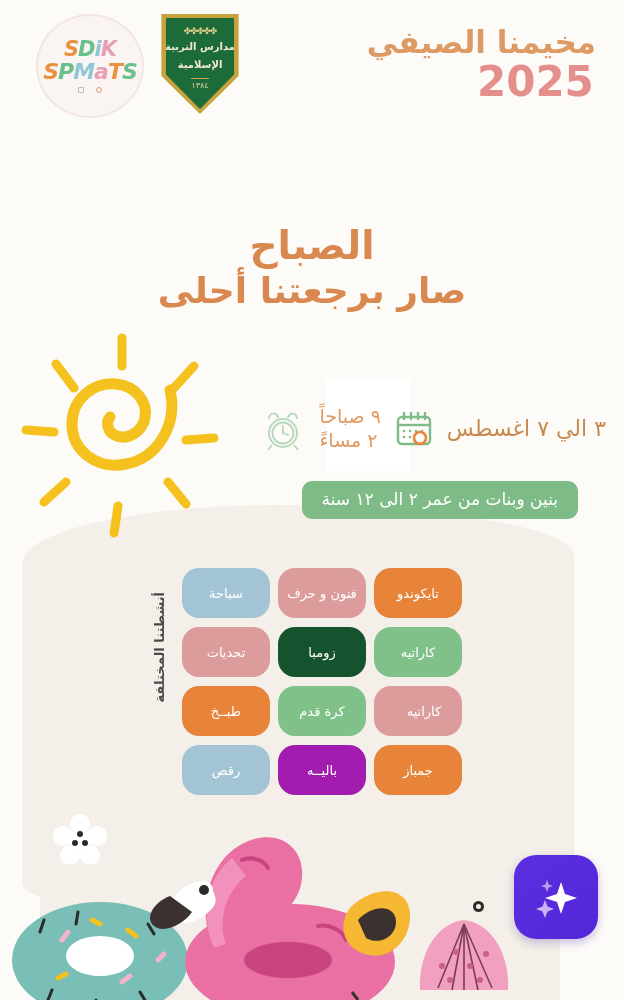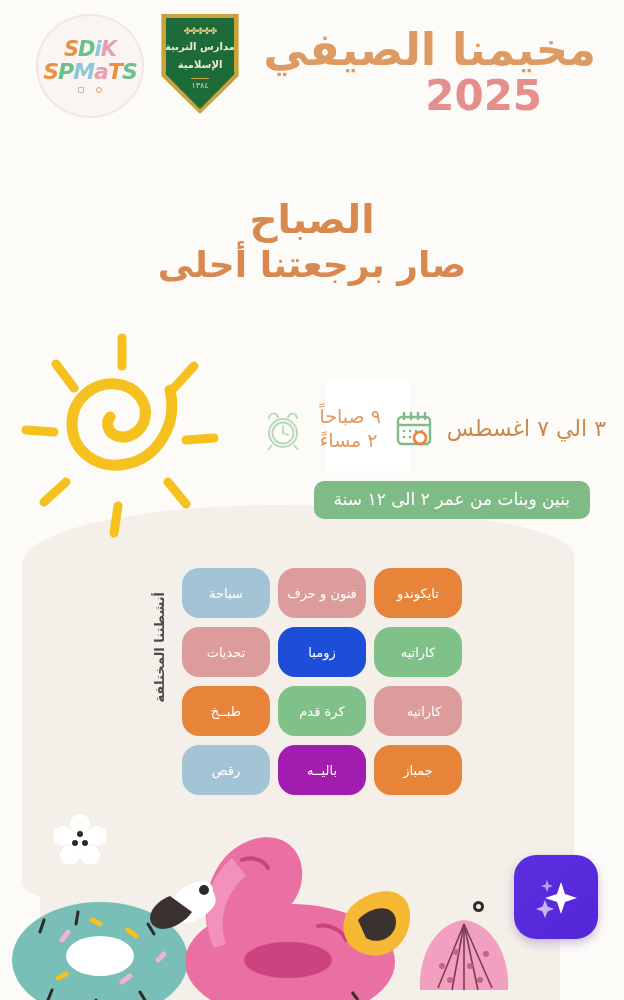--- a/index.html
+++ b/index.html
@@ -90,40 +90,41 @@
   .shield-yr {
     color:#e7d9a8; font-size:8px; margin-top:7px;
     border-top:1px solid #caa64a; padding-top:2px;
   }
 
   .title-block {
     position:absolute; right:28px; top:26px;
     text-align:center;
   }
   .title-main {
-    font-size:45px; font-weight:bold;
+    font-size:31px; font-weight:bold;
     color:#de9a63; line-height:1.05;
     letter-spacing:-1px;
   }
   .title-year {
     font-size:42px; font-weight:bold;
     color:#e58f8c; line-height:1;
     margin-top:2px; margin-right:-108px;
     direction:ltr;
   }
 
   
   .headline {
     position:absolute; top:198px; left:0;
     width:624px; text-align:center;
     z-index:5;
   }
   .headline .l1 {
     font-size:39px; font-weight:bold; color:#d98850;
     line-height:1.15;
+    margin-top:26px;
   }
   .headline .l2 {
     font-size:36px; font-weight:bold; color:#d98850;
     line-height:1.2;
   }
 
   
   .sun { position:absolute; left:18px; top:318px; width:220px; height:235px; z-index:4; }
 
   
@@ -142,21 +143,21 @@
   }
   .icon-cal { width:38px; height:36px; }
   .time-text {
     font-size:19px; color:#e09a63; line-height:1.25;
     text-align:left; white-space:nowrap;
   }
   .icon-clock { width:44px; height:44px; }
 
   
   .age-banner {
-    position:absolute; top:481px; right:34px;
+    position:absolute; top:481px; right:46px;
     background:#7fbb86; color:#ffffff;
     font-size:17px; padding:8px 20px 10px;
     border-radius:10px; white-space:nowrap;
     z-index:6;
   }
 
   
   .activities {
     position:absolute; top:568px; left:182px;
     display:grid;
@@ -322,21 +323,21 @@
 
   <div class="age-banner">بنين وبنات من عمر ٢ الى ١٢ سنة</div>
 
   <div class="v-label">أنشطتنا المختلفة</div>
 
   <div class="activities">
     <div class="chip" style="background: rgb(232, 131, 58);">تايكوندو</div>
     <div class="chip" style="background: rgb(221, 156, 156);">فنون و حرف</div>
     <div class="chip" style="background: rgb(163, 196, 212);">سباحة</div>
     <div class="chip" style="background: rgb(127, 193, 137);">كاراتيه</div>
-    <div class="chip" style="background: #1d4ed8; text-align: right;">زومبا</div>
+    <div class="chip" style="background: #14532d; text-align: right;">زومبا</div>
     <div class="chip" style="background: rgb(221, 156, 156);">تحديات</div>
     <div class="chip" style="background: rgb(221, 156, 156); padding-left: 12px;">كاراتيه</div>
     <div class="chip" style="background: rgb(127, 193, 137);">كرة قدم</div>
     <div class="chip" style="background: rgb(232, 131, 58);">طبــخ</div>
     <div class="chip" style="background: rgb(232, 131, 58);">جمباز</div>
     <div class="chip" style="background: #a21caf;">باليــه</div>
     <div class="chip" style="background: rgb(163, 196, 212);">رقص</div>
   </div>
 
   <svg class="flower" viewBox="0 0 56 52">

